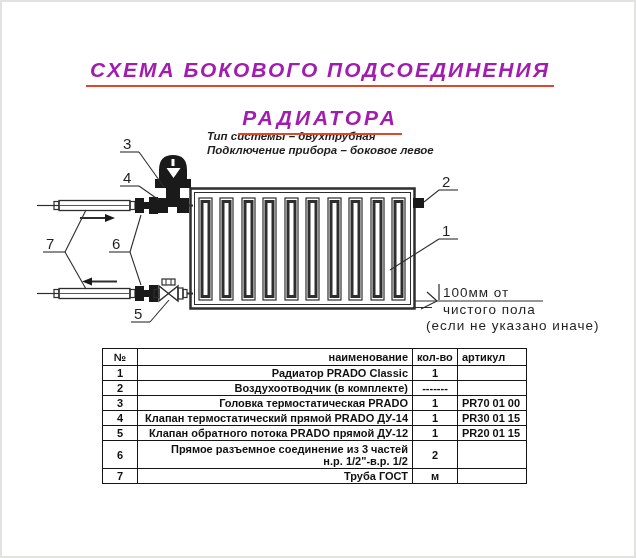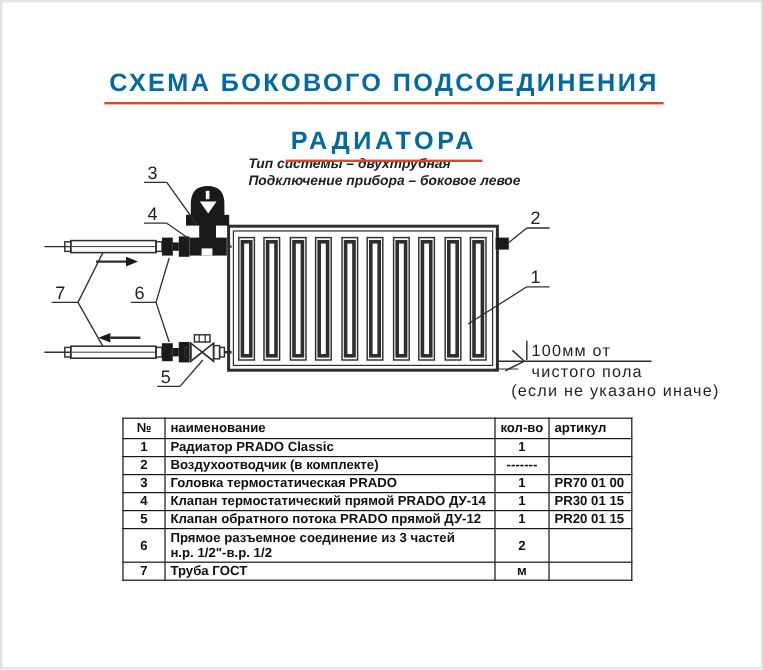--- a/index.html
+++ b/index.html
@@ -13,22 +13,22 @@
     position:absolute;left:0;top:0;width:632px;height:554px;
     border:2px solid #e2e2e0;background:#fff;
   }
   
   .title-wrap{
     position:absolute;left:0;top:56px;width:636px;
     text-align:center;z-index:3;
   }
   .title-line{
     display:inline-block;
-    color:#0369a1;
-    font-weight:bold;
+    color:#a21caf;
+    font-weight:bold;font-style:italic;
     font-size:21px;letter-spacing:2px;
     border-bottom:2.5px solid #d9492c;
     padding:0 4px 3px 4px;
     white-space:nowrap;
   }
   .title-line2{margin-top:19px;font-size:21px;letter-spacing:3px;}
   
   svg.diagram{position:absolute;left:0;top:0;z-index:2;}
   svg .ln{stroke:#2e2e2e;fill:none;}
   svg text{fill:#1f1f1f;}
@@ -41,21 +41,21 @@
     border-collapse:collapse;
     font-size:11px;font-weight:bold;color:#101010;
     table-layout:fixed;
   }
   .parts td{
     border:1.5px solid #151515;
     padding:0 4px;
     overflow:hidden;white-space:nowrap;
   }
   .parts .c-num{width:26px;text-align:center;}
-  .parts .c-name{width:266px;text-align:left;}
+  .parts .c-name{width:266px;text-align:right;}
   .parts .c-qty{width:36px;text-align:center;}
   .parts .c-art{width:60px;text-align:left;}
   .parts tr{height:15px;}
   .parts tr.hdr{height:17px;}
   .parts tr.dbl{height:28px;}
   .parts tr.hdr .c-qty,.parts tr.hdr .c-art{text-align:left;}
   .name2{font-weight:bold;}
 </style>
 </head>
 <body>

